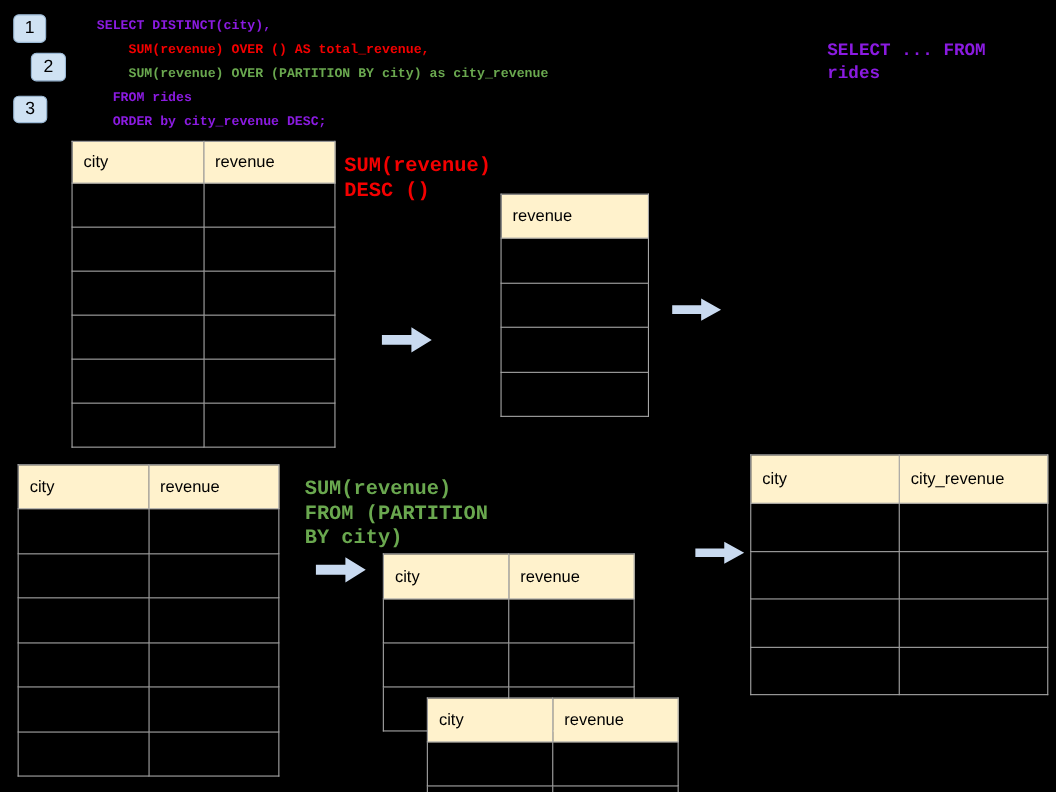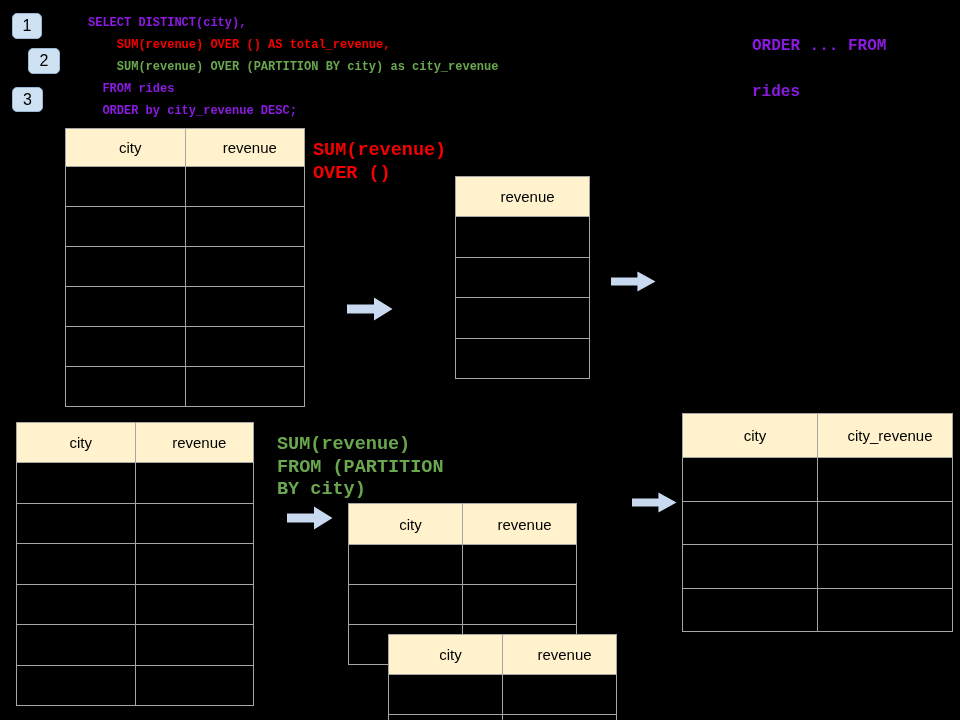--- a/index.html
+++ b/index.html
@@ -38,21 +38,21 @@
     display:flex; align-items:center; justify-content:center;
   }
   #badge-1 { left:12px; top:13px; width:28px; height:24px; }
   #badge-2 { left:28px; top:48px; width:30px; height:24px; }
   #badge-3 { left:12px; top:87px; width:29px; height:23px; }
   
   .tbl { position:absolute; }
   .tbl table { border-collapse:collapse; table-layout:fixed; width:100%; }
   .tbl th {
     background:var(--table_header_fill); color:var(--text_dark);
-    font-weight:normal; font-size:15px; text-align:center;
+    font-weight:normal; font-size:15px; text-align:left;
     padding:0 0 0 10px; border:1px solid var(--table_border);
     vertical-align:middle;
   }
   .tbl td { background:var(--table_cell_fill); border:1px solid var(--table_border); padding:0; }
   #t1 { left:65px;  top:128px; width:240px; } #t1 th { height:37px; } #t1 td { height:39px; }
   #t2 { left:455px; top:176px; width:135px; } #t2 th { height:39px; } #t2 td { height:39.5px; }
   #t3 { left:16px;  top:422px; width:238px; } #t3 th { height:39px; } #t3 td { height:39.5px; }
   #t4 { left:348px; top:503px; width:229px; } #t4 th { height:40px; } #t4 td { height:39px; }
   #t5 { left:388px; top:634px; width:229px; } #t5 th { height:39px; } #t5 td { height:39px; }
   #t6 { left:682px; top:413px; width:271px; } #t6 th { height:43px; } #t6 td { height:42.5px; }
@@ -67,22 +67,22 @@
 </head>
 <body>
 
 <div class="canvas">
 
   <div class="badge" id="badge-1">1</div>
   <div class="badge" id="badge-2">2</div>
   <div class="badge" id="badge-3">3</div>
 
   <div class="codeblock" id="sql"><div style="color: var(--code_purple);">SELECT DISTINCT(city),</div><div style="color: var(--code_red);">    SUM(revenue) OVER () AS total_revenue,</div><div style="color: var(--code_green);">    SUM(revenue) OVER (PARTITION BY city) as city_revenue</div><div style="color: var(--code_purple);">  FROM rides</div><div style="color: var(--code_purple);">  ORDER by city_revenue DESC;</div></div>
-  <div class="codeblock" id="side-note"><div style="color: var(--code_purple);">ORDER ... FROM</div><div style="color: var(--code_purple); margin-top: 25px;">rides</div></div>
-  <div class="codeblock" id="ann-total"><div style="color: var(--code_red);">SUM(revenue)</div><div style="color: var(--code_red);">OVER ()</div></div>
+  <div class="codeblock" id="side-note"><div style="color: var(--code_purple);">SELECT ... FROM</div><div style="color: var(--code_purple);">rides</div></div>
+  <div class="codeblock" id="ann-total"><div style="color: var(--code_red);">SUM(revenue)</div><div style="color: var(--code_red);">DESC ()</div></div>
   <div class="codeblock" id="ann-partition"><div style="color: var(--code_green);">SUM(revenue)</div><div style="color: var(--code_green);">FROM (PARTITION</div><div style="color: var(--code_green);">BY city)</div></div>
 
   <div class="tbl" id="t1">
       <table>
         <thead>
           <tr>
             <th>city</th>
             <th>revenue</th>
           </tr>
         </thead>

